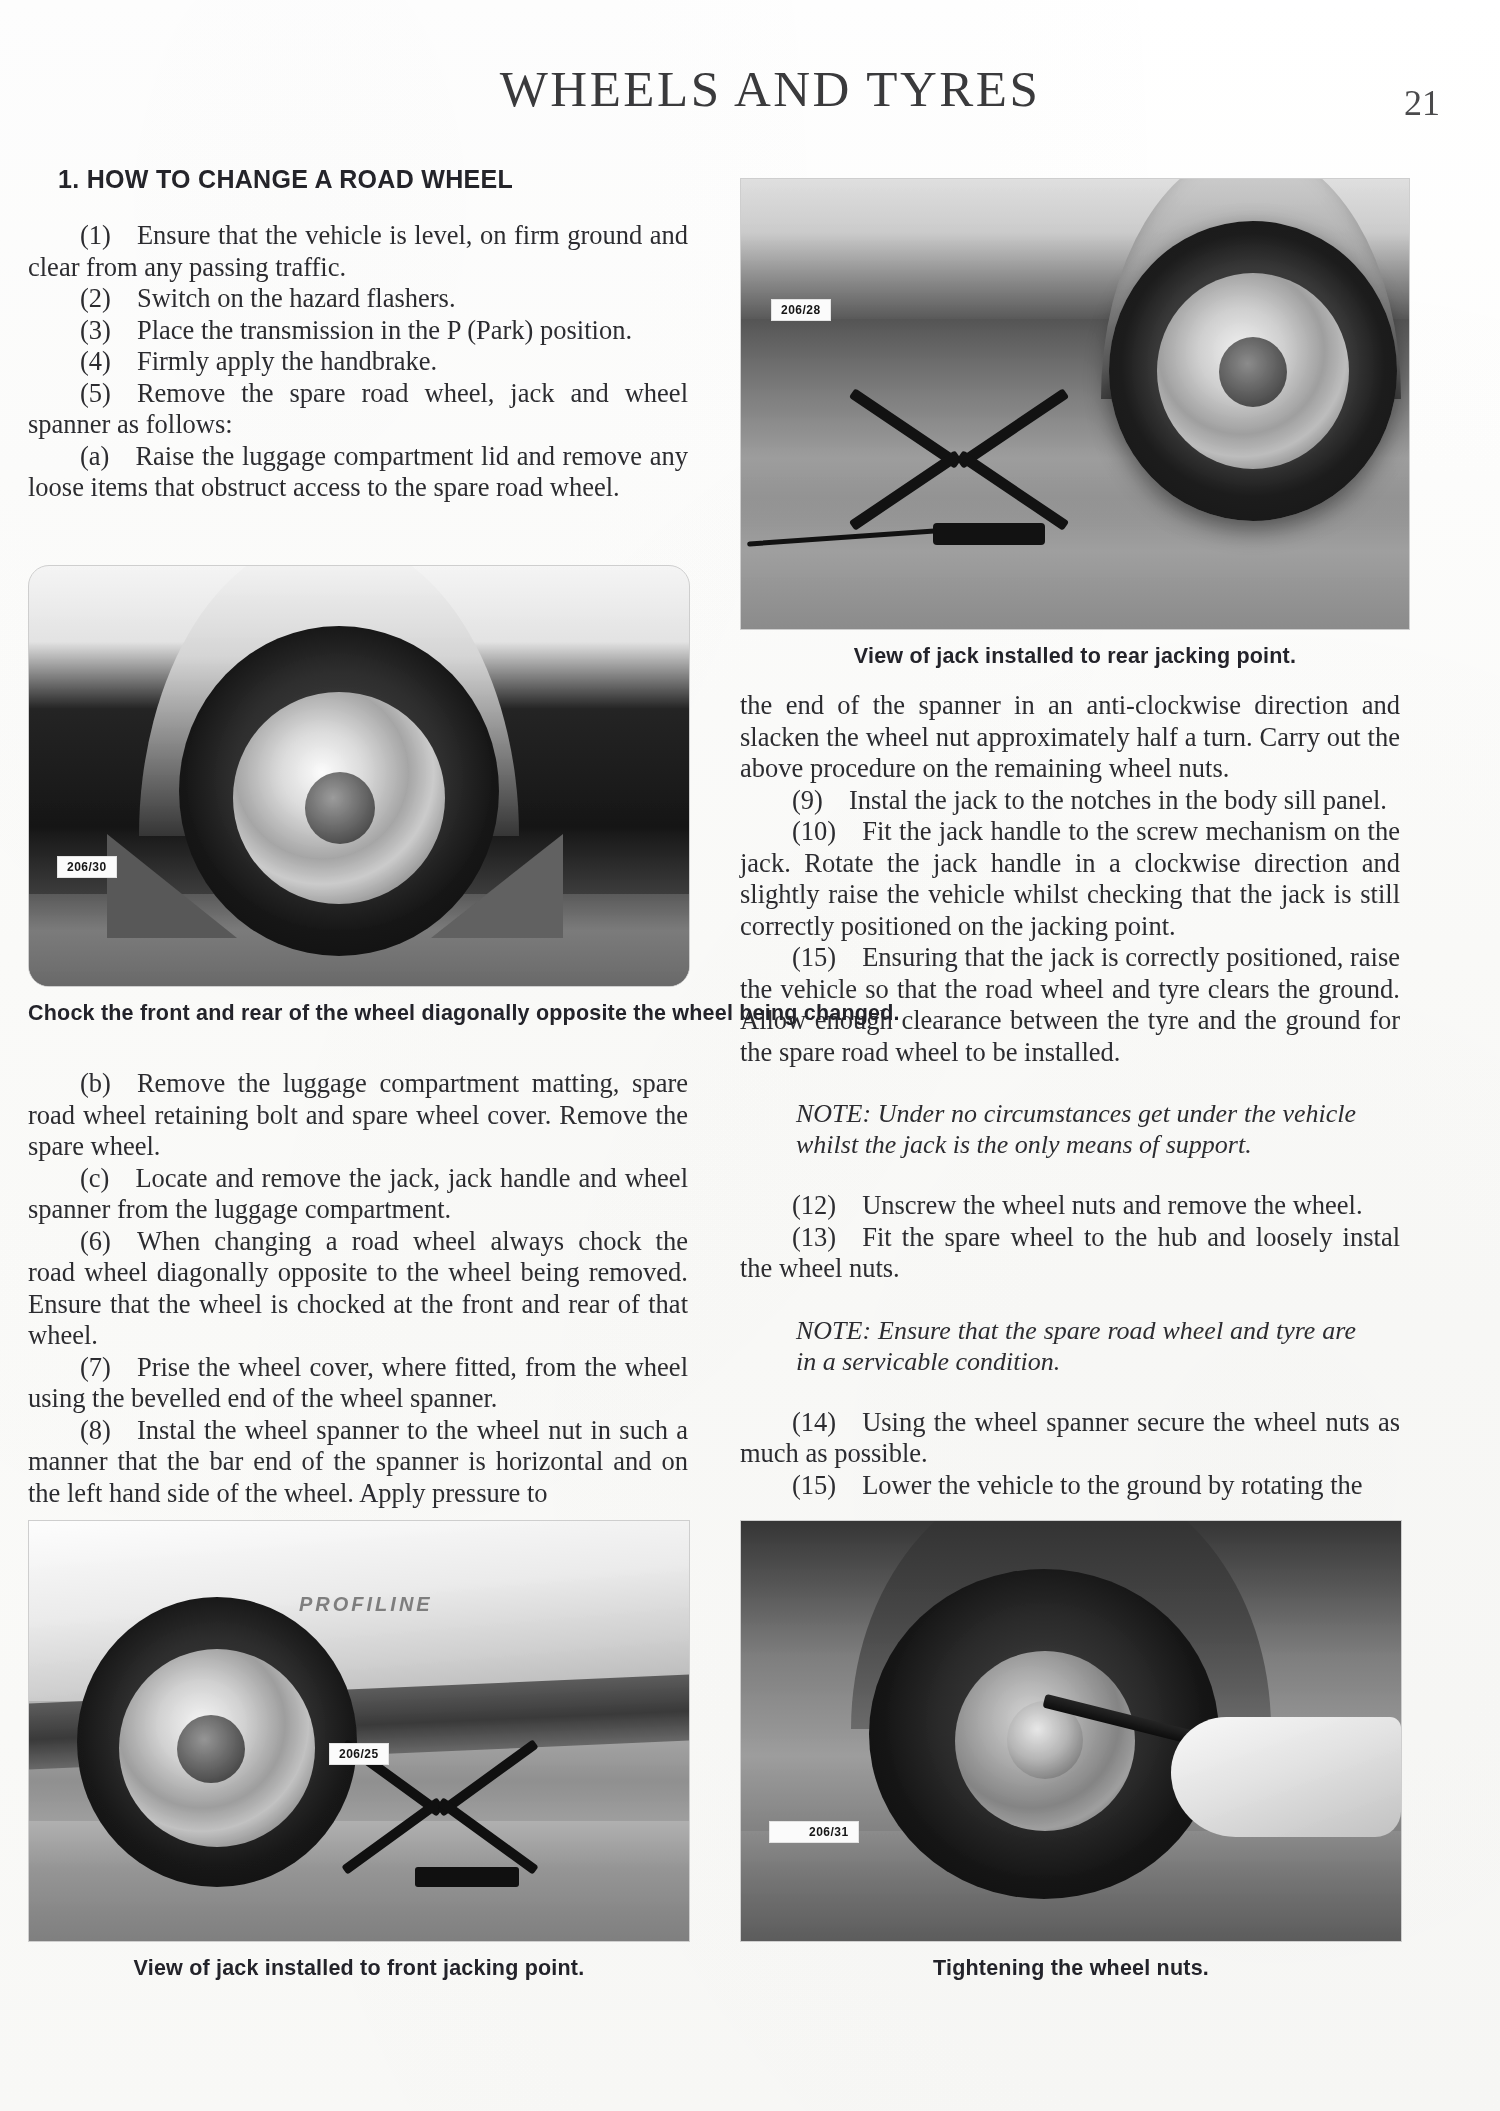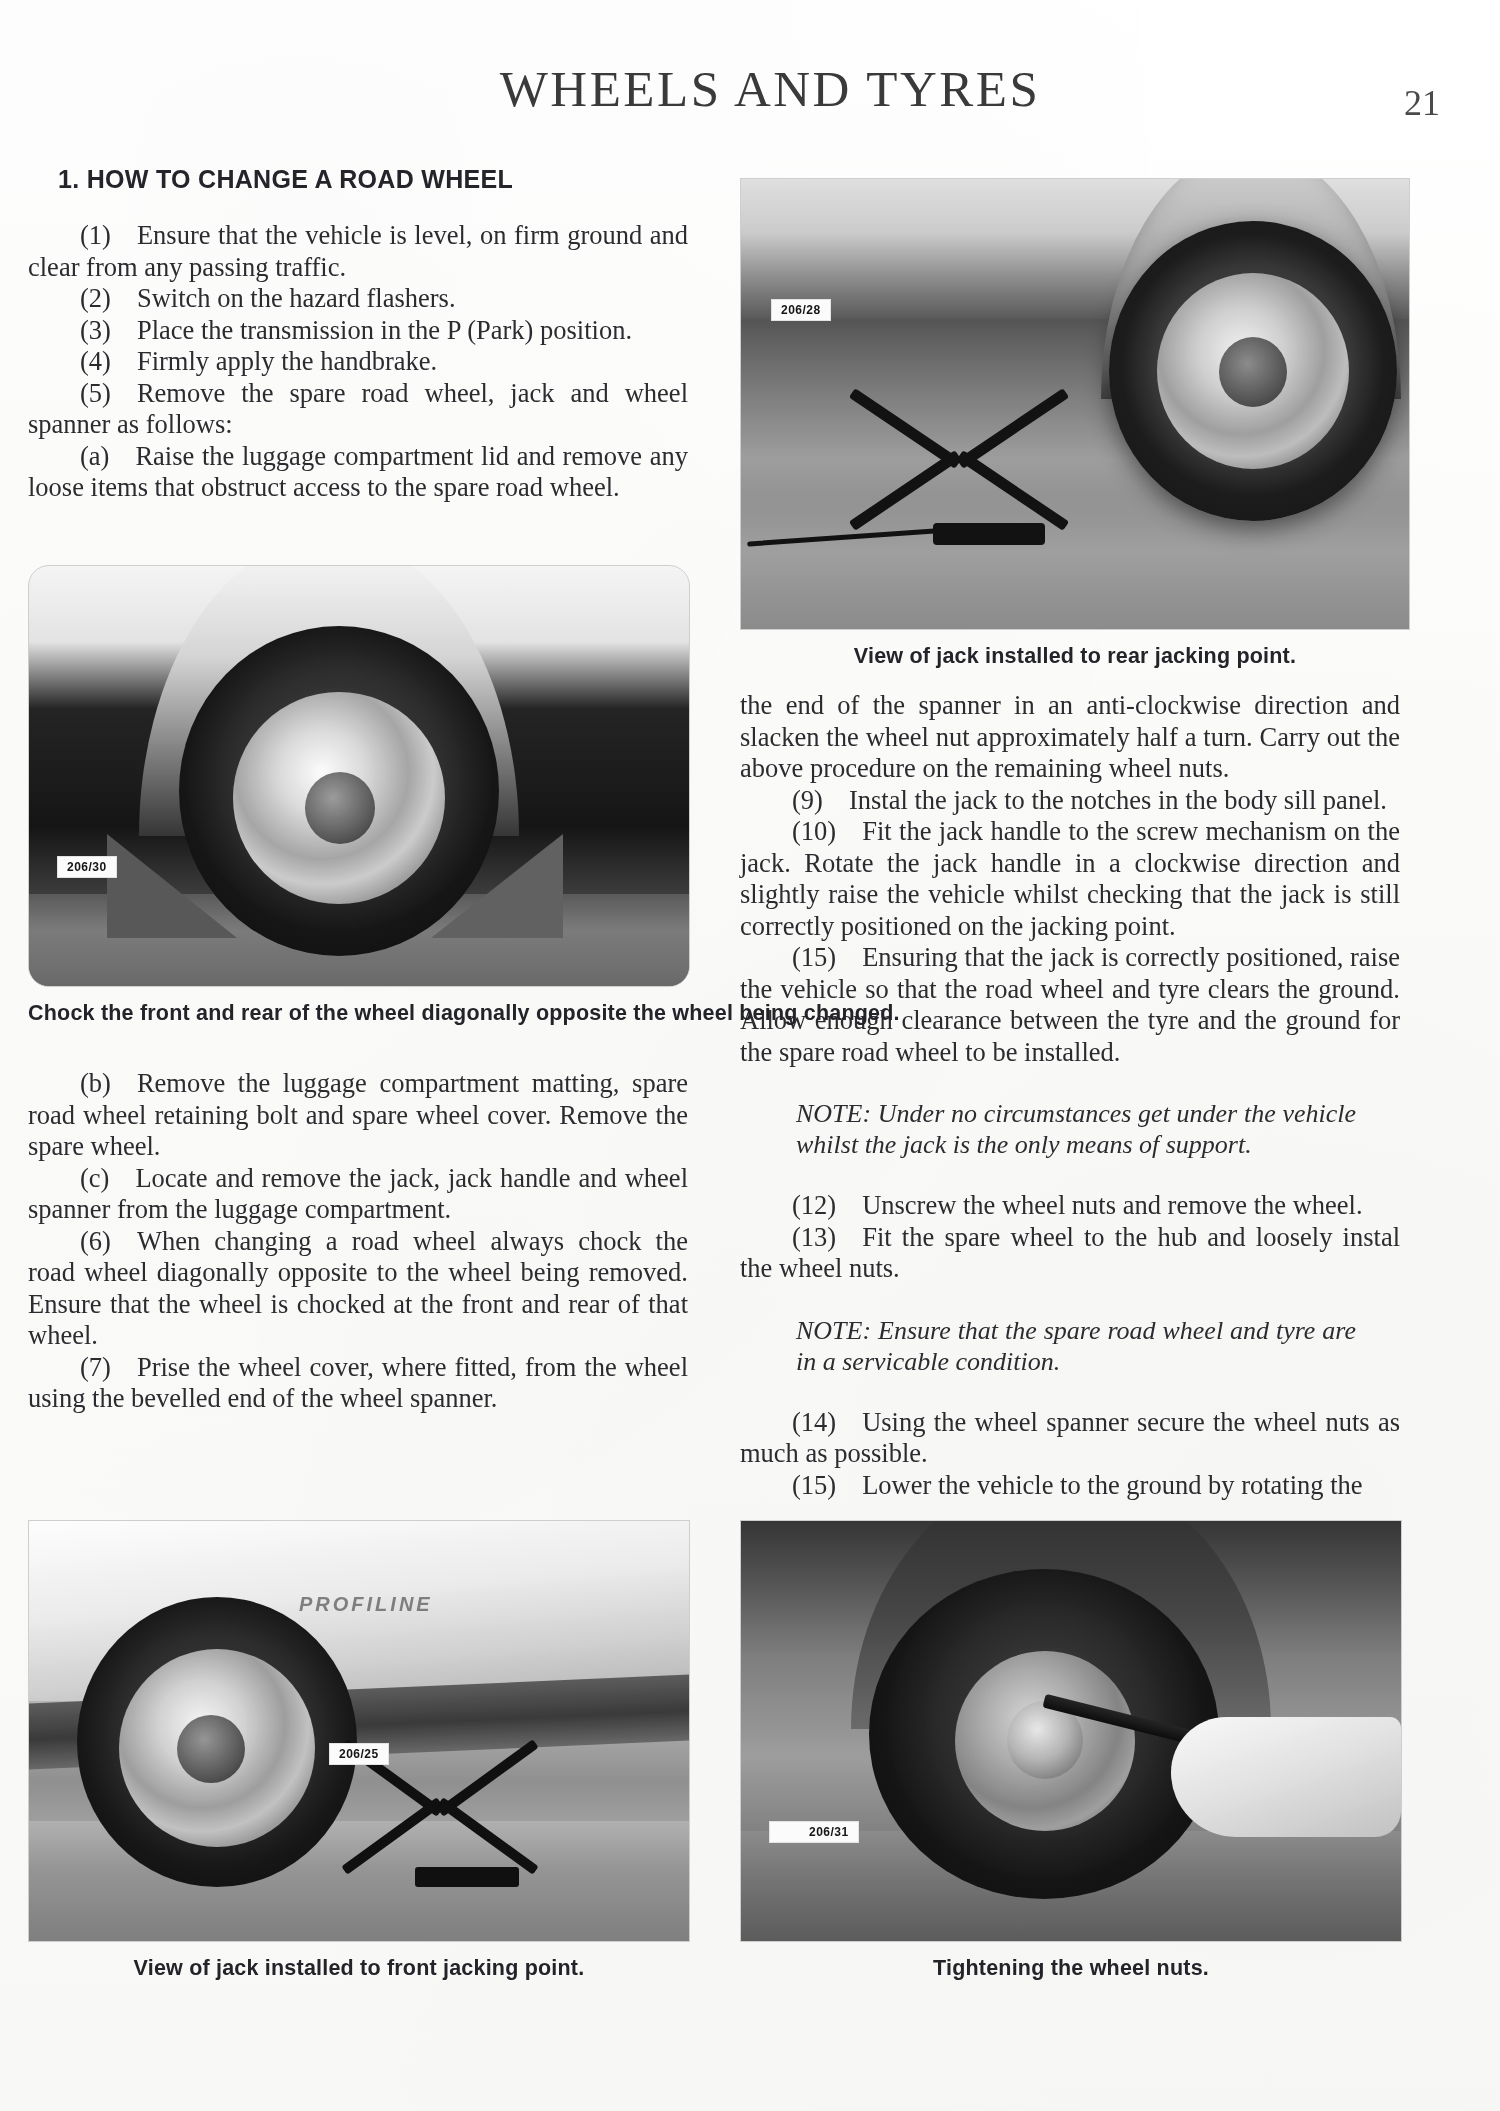--- a/index.html
+++ b/index.html
@@ -341,20 +341,23 @@
     </p>
     <p class="body indent">
       <span class="num">(c)</span><span>Locate and remove the jack, jack handle and wheel spanner from the luggage compartment.</span>
     </p>
     <p class="body indent">
       <span class="num">(6)</span><span>When changing a road wheel always chock the road wheel diagonally opposite to the wheel being removed. Ensure that the wheel is chocked at the front and rear of that wheel.</span>
     </p>
     <p class="body indent">
       <span class="num">(7)</span><span>Prise the wheel cover, where fitted, from the wheel using the bevelled end of the wheel spanner.</span>
     </p>
+    <p class="body indent">
+      <span class="num">(8)</span><span>Instal the wheel spanner to the wheel nut in such a manner that the bar end of the spanner is horizontal and on the left hand side of the wheel. Apply pressure to</span>
+    </p>
   </div>
 
   <div class="col" style="left:740px; top:690px; width:660px;">
     <p class="body">the end of the spanner in an anti-clockwise direction and slacken the wheel nut approximately half a turn. Carry out the above procedure on the remaining wheel nuts.</p>
     <p class="body indent">
       <span class="num">(9)</span><span>Instal the jack to the notches in the body sill panel.</span>
     </p>
     <p class="body indent">
       <span class="num">(10)</span><span>Fit the jack handle to the screw mechanism on the jack. Rotate the jack handle in a clockwise direction and slightly raise the vehicle whilst checking that the jack is still correctly positioned on the jacking point.</span>
     </p>

